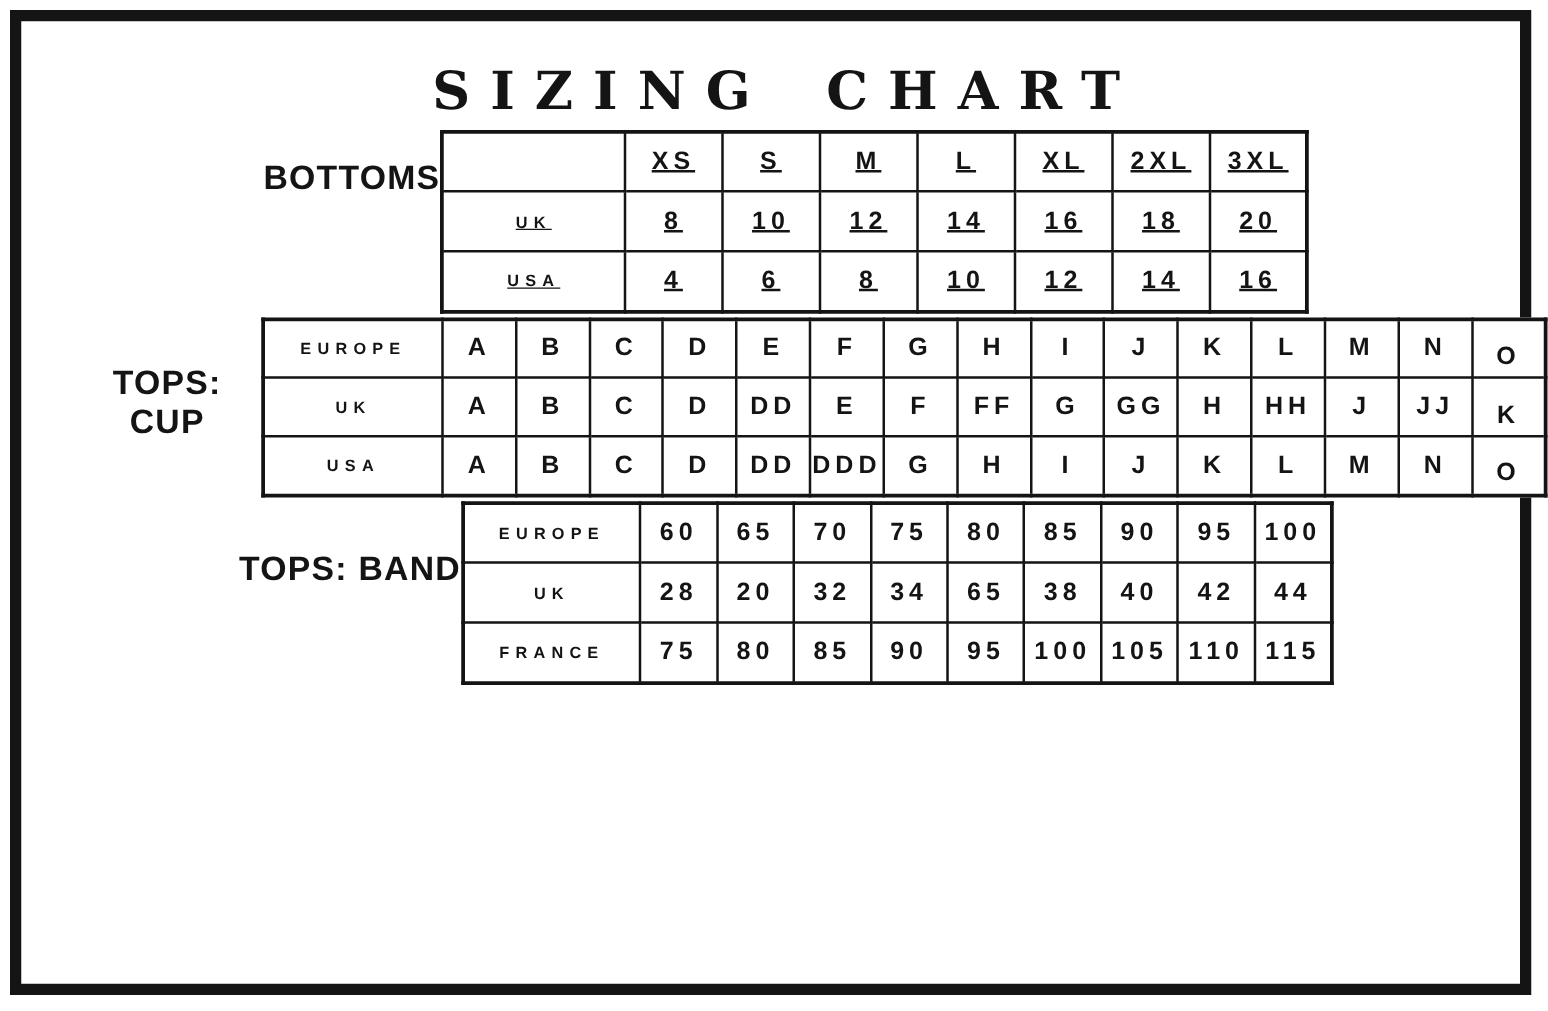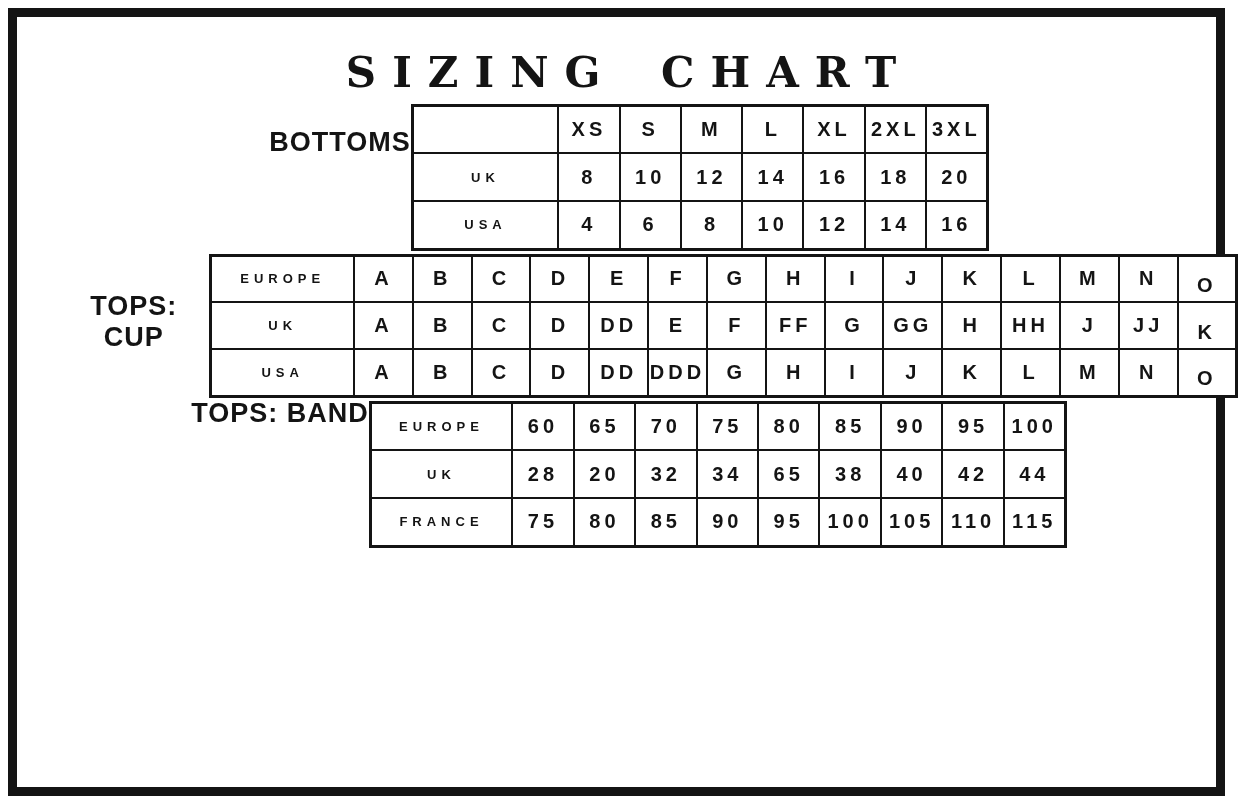--- a/index.html
+++ b/index.html
@@ -49,21 +49,21 @@
   .heading{
     margin:0;
     font-size:27px;
     font-weight:800;
     letter-spacing:1px;
     line-height:1.15;
     text-align:center;
   }
   .heading.bottoms-h{margin-top:26px;}
   .heading.cup-h{margin-top:40px;margin-left:38px;}
-  .heading.band-h{}
+  .heading.band-h{margin-top:42px;}
   table.sizes{
     border-collapse:collapse;
     table-layout:fixed;
     margin-top:3px;
     background:var(--bg);
     border:3px solid var(--ink);
   }
   table.sizes th, table.sizes td{
     border:2px solid var(--ink);
     text-align:center;
@@ -72,21 +72,21 @@
     font-size:20px;
     letter-spacing:4px;
     padding:0;
     overflow:hidden;
     white-space:nowrap;
   }
   table.sizes th.label{
     letter-spacing:5px;
     font-size:13px;
   }
-  .bottoms-table{width:578px;}
+  .bottoms-table{width:695px;text-decoration:underline;}
   .bottoms-table tr{height:48px;}
   .bottoms-table .label{width:146px;}
   .cup-table{width:1056px;}
   .cup-table tr{height:47px;}
   .cup-table .label{width:143px;}
   .cup-table tr > :last-child{padding-top:13px;}
   .band-table{width:698px;}
   .band-table tr{height:48px;}
   .band-table .label{width:142px;}
 </style>

